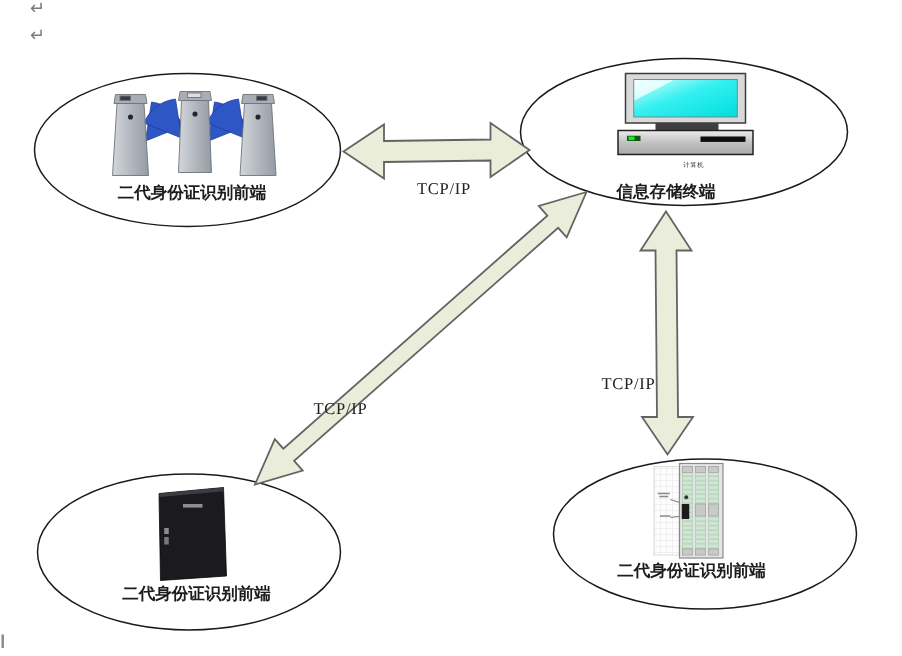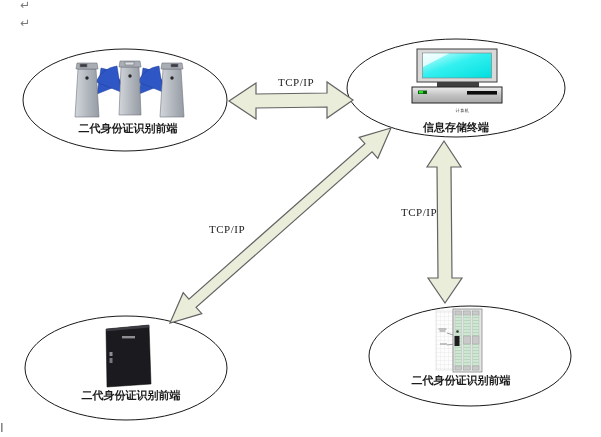--- a/index.html
+++ b/index.html
@@ -2,21 +2,21 @@
 <html><head>
 <meta charset="utf-8">
 <style>
   html,body{margin:0;padding:0;background:#fff;}
   #canvas{position:relative;width:601px;height:437px;background:#ffffff;overflow:hidden;
           font-family:"Liberation Serif", serif;}
   #gfx{position:absolute;left:0;top:0;}
   .lbl{position:absolute;text-align:center;color:#1c1c1c;font-size:11px;
        font-family:"Liberation Serif", serif;white-space:nowrap;}
   .node-lbl{width:180px;letter-spacing:0px;font-weight:bold;}
-  .tcp-lbl{width:60px;color:#222;font-size:11px;letter-spacing:0.5px;}
+  .tcp-lbl{width:60px;color:#222;font-size:11px;letter-spacing:0.5px;margin-top:44px;}
   .pmark{position:absolute;color:#7a7a7a;font-size:12px;line-height:10px;
          font-family:"DejaVu Sans", sans-serif;}
   .tiny-caption{position:absolute;width:60px;text-align:center;color:#333;}
   .tiny-caption span{display:inline-block;font-size:10px;transform:scale(0.42);
                      transform-origin:center top;letter-spacing:1px;}
 </style>
 </head>
 <body>
 
 <div id="canvas">
@@ -141,17 +141,17 @@
 
   <div class="lbl tcp-lbl" style="left:266px;top:76px;">TCP/IP</div>
   <div class="lbl tcp-lbl" style="left:197px;top:223px;">TCP/IP</div>
   <div class="lbl tcp-lbl" style="left:389px;top:206px;">TCP/IP</div>
 
   <div class="tiny-caption" style="left:432px;top:104px;">
     <span>计算机</span>
   </div>
 
   <div class="lbl node-lbl" style="left:38px;top:121px;">二代身份证识别前端</div>
-  <div class="lbl node-lbl" style="left:366px;top:120px;">信息存储终端</div>
+  <div class="lbl node-lbl" style="left:354px;top:120px;">信息存储终端</div>
   <div class="lbl node-lbl" style="left:41px;top:388px;">二代身份证识别前端</div>
   <div class="lbl node-lbl" style="left:371px;top:373px;">二代身份证识别前端</div>
 
 </div>
 
 </body></html>

